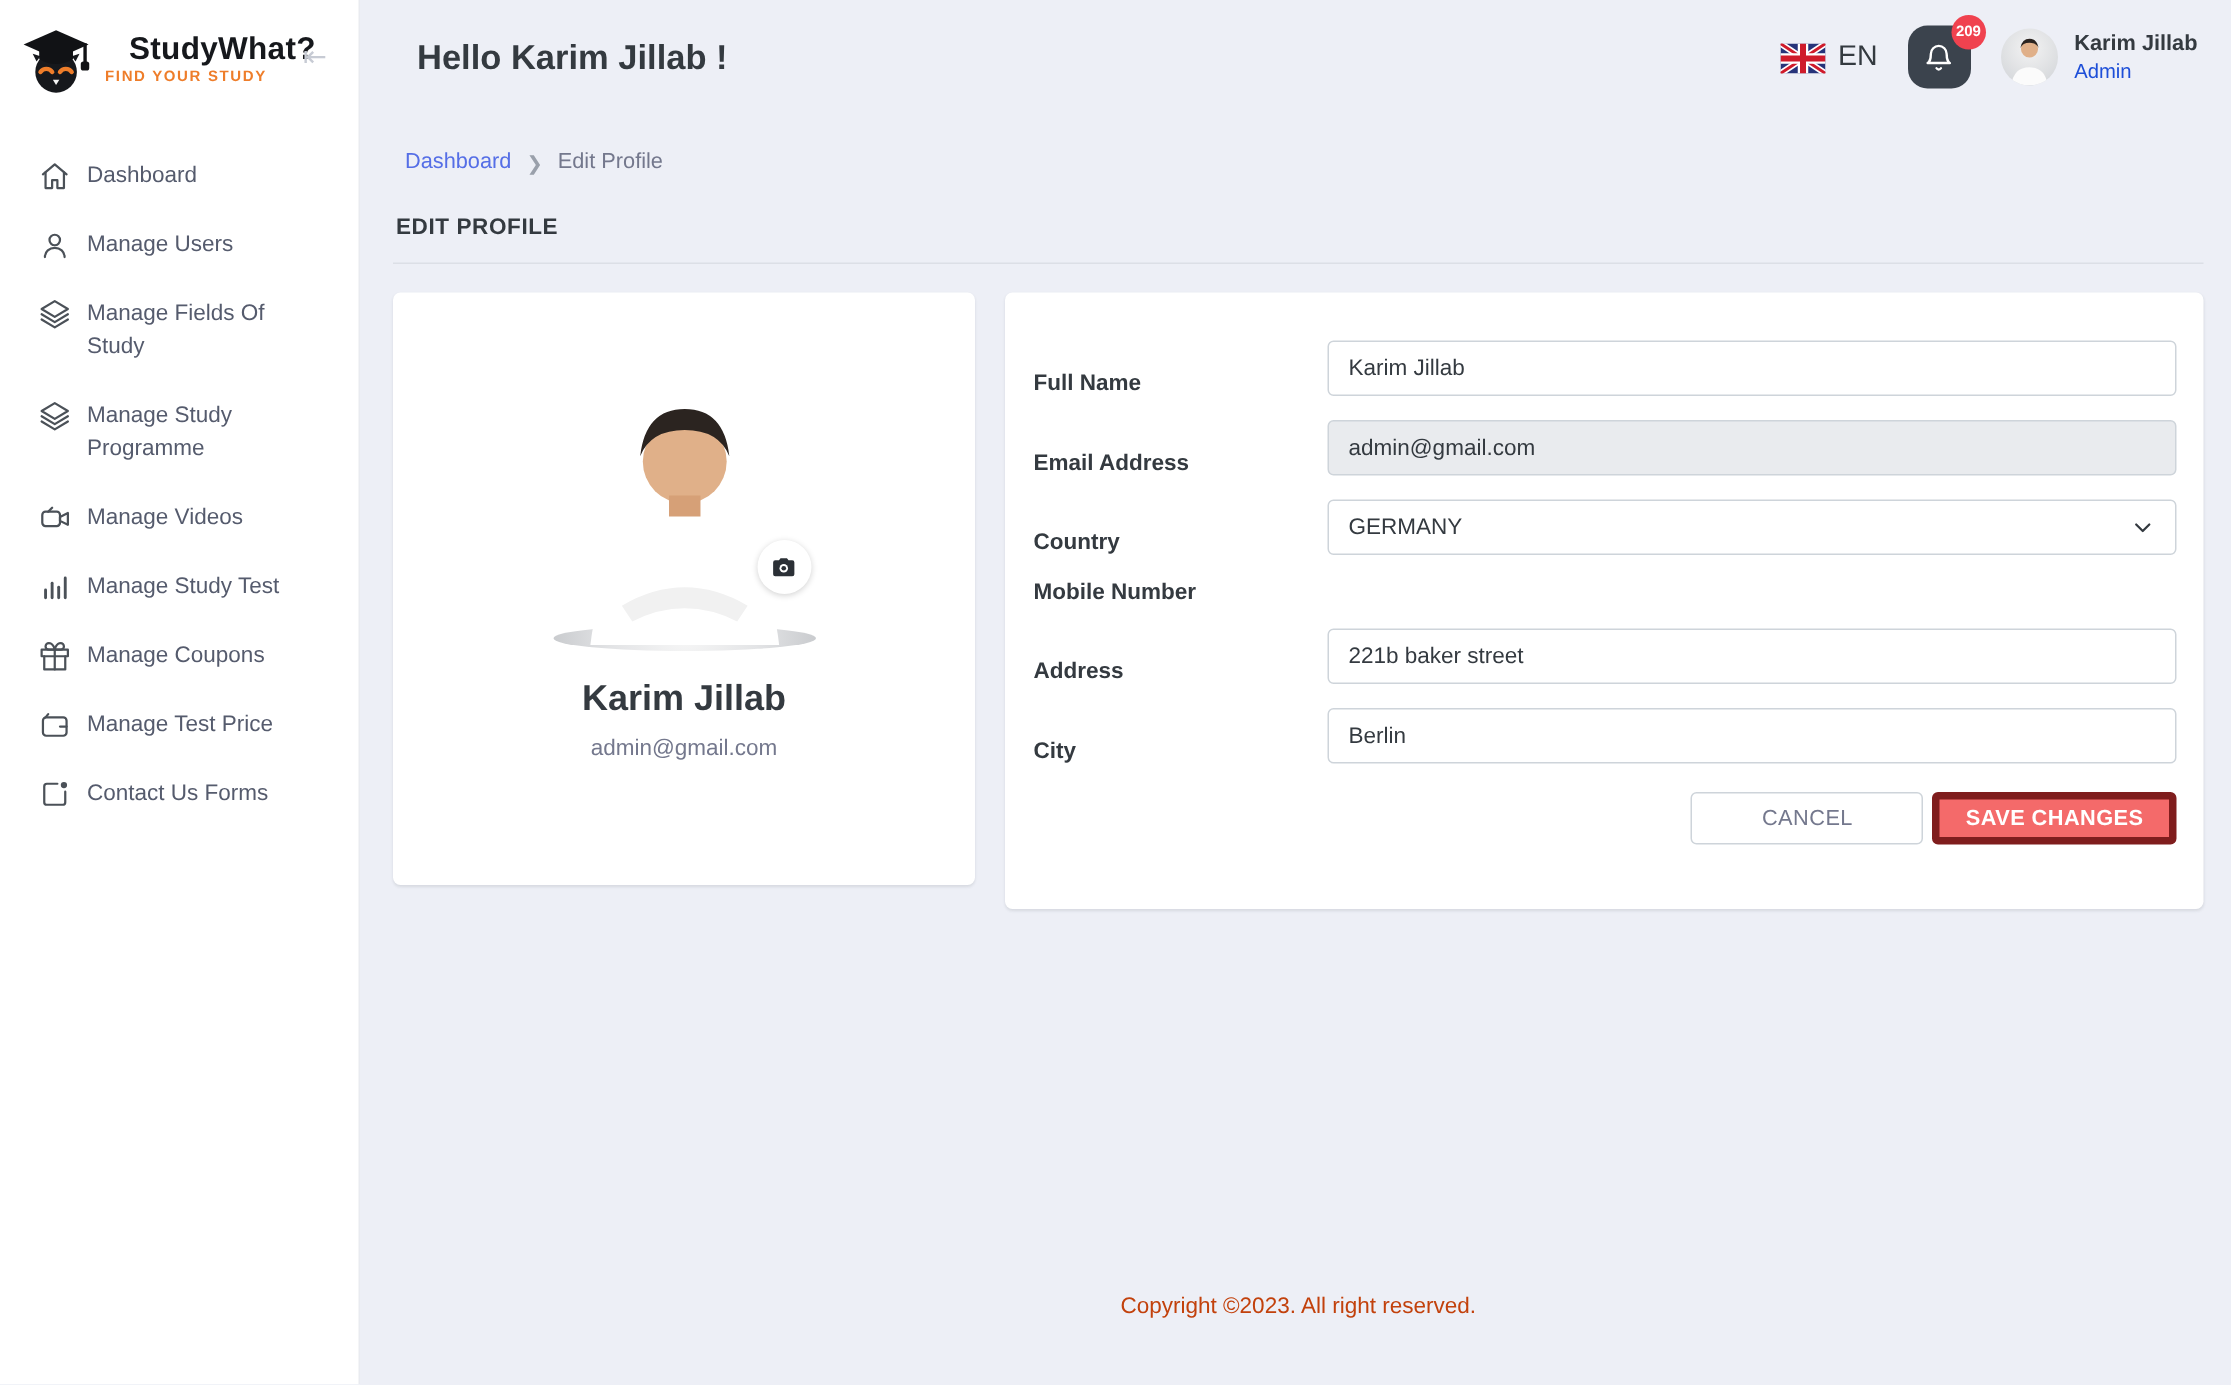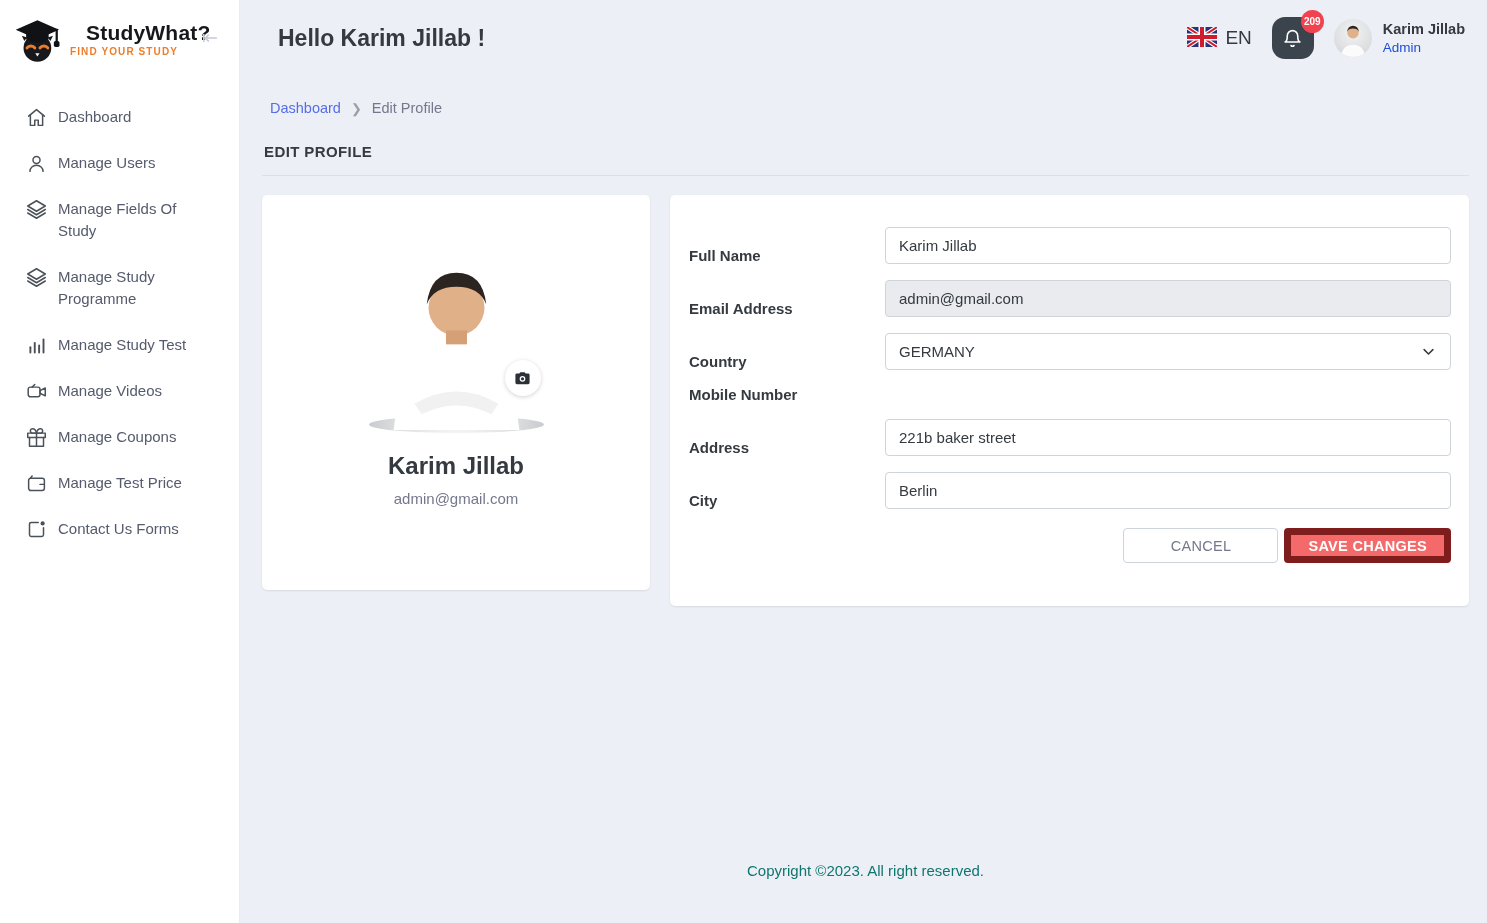--- a/index.html
+++ b/index.html
@@ -45,21 +45,21 @@
 
   
   .main { flex:1; display:flex; flex-direction:column; position:relative; }
   .topbar {
     height:76px;
     display:flex; align-items:center; justify-content:space-between;
     padding:0 22px 0 38px;
   }
   .greeting { font-size:23px; font-weight:700; color:#343a40; }
   .topbar-right { display:flex; align-items:center; gap:20px; }
-  .lang { display:flex; align-items:flex-start; gap:8px; cursor:pointer; }
+  .lang { display:flex; align-items:flex-end; gap:8px; cursor:pointer; }
   .flag { width:30px; height:20px; display:block; }
   .lang-code { font-size:19px; color:#343a40; }
   .bell-wrap { position:relative; }
   .bell-btn {
     width:42px; height:42px; border-radius:13px;
     background:#3b434d; border:none; cursor:pointer;
     display:flex; align-items:center; justify-content:center;
   }
   .badge {
     position:absolute; top:-7px; right:-10px;
@@ -142,24 +142,24 @@
     height:35px; border-radius:4px; cursor:pointer;
     font-family:"Liberation Sans", sans-serif;
     font-size:14.5px; letter-spacing:.3px;
   }
   .btn-cancel {
     width:155px; background:#fff; color:#74788d;
     border:1px solid #ced4da; font-weight:400;
   }
   .btn-save {
     padding:0 17px; background:#f46a6a; color:#fff;
-    border:7px solid #7f1d1d; font-weight:700;
+    border:5px solid #7f1d1d; font-weight:700;
   }
   .footer { text-align:center; padding:60px 0 30px 0; margin-top:196px; }
-  .footer-text { font-size:15px; color:#0f766e; }
+  .footer-text { font-size:15px; color:#c2410c; }
 </style>
 </head>
 <body>
 
 <aside class="sidebar">
   <div class="logo-row">
     <span class="logo-owl">
       <svg viewBox="0 0 60 58">
 
         <circle cx="27" cy="38" r="16" fill="#16181c"></circle>
@@ -217,38 +217,38 @@
         <svg viewBox="0 0 24 24" fill="none" stroke-width="1.7" stroke-linecap="round" stroke-linejoin="round">
             <polygon points="12 2 22 8 12 14 2 8"></polygon>
             <polyline points="2 12 12 18 22 12"></polyline>
             <polyline points="2 16 12 22 22 16"></polyline>
           </svg>
       </span>
       <span class="nav-label" style="max-width:130px">Manage Study Programme</span>
     </div>
     <div class="nav-item">
       <span class="nicon">
+        <svg viewBox="0 0 24 24" fill="none" stroke-width="1.7" stroke-linecap="round" stroke-linejoin="round">
+            <rect x="2.5" y="7" width="13.5" height="11" rx="2.5"></rect>
+            <polygon points="16 11 22 8 22 17 16 14"></polygon>
+            <path d="M7 7 l3 -3"></path>
+          </svg>
+      </span>
+      <span class="nav-label">Manage Videos</span>
+    </div>
+    <div class="nav-item">
+      <span class="nicon">
         <svg viewBox="0 0 24 24" fill="none" stroke-width="2.2" stroke-linecap="round">
             <line x1="5" y1="20" x2="5" y2="14"></line>
             <line x1="10" y1="20" x2="10" y2="9"></line>
             <line x1="15" y1="20" x2="15" y2="12"></line>
             <line x1="20" y1="20" x2="20" y2="5"></line>
           </svg>
       </span>
       <span class="nav-label">Manage Study Test</span>
-    </div>
-    <div class="nav-item">
-      <span class="nicon">
-        <svg viewBox="0 0 24 24" fill="none" stroke-width="1.7" stroke-linecap="round" stroke-linejoin="round">
-            <rect x="2.5" y="7" width="13.5" height="11" rx="2.5"></rect>
-            <polygon points="16 11 22 8 22 17 16 14"></polygon>
-            <path d="M7 7 l3 -3"></path>
-          </svg>
-      </span>
-      <span class="nav-label">Manage Videos</span>
     </div>
     <div class="nav-item">
       <span class="nicon">
         <svg viewBox="0 0 24 24" fill="none" stroke-width="1.7" stroke-linecap="round" stroke-linejoin="round">
             <polyline points="20 12 20 22 4 22 4 12"></polyline>
             <rect x="2" y="7" width="20" height="5"></rect>
             <line x1="12" y1="22" x2="12" y2="7"></line>
             <path d="M12 7 H7.5 a2.5 2.5 0 0 1 0 -5 C11 2 12 7 12 7 z"></path>
             <path d="M12 7 h4.5 a2.5 2.5 0 0 0 0 -5 C13 2 12 7 12 7 z"></path>
           </svg>

